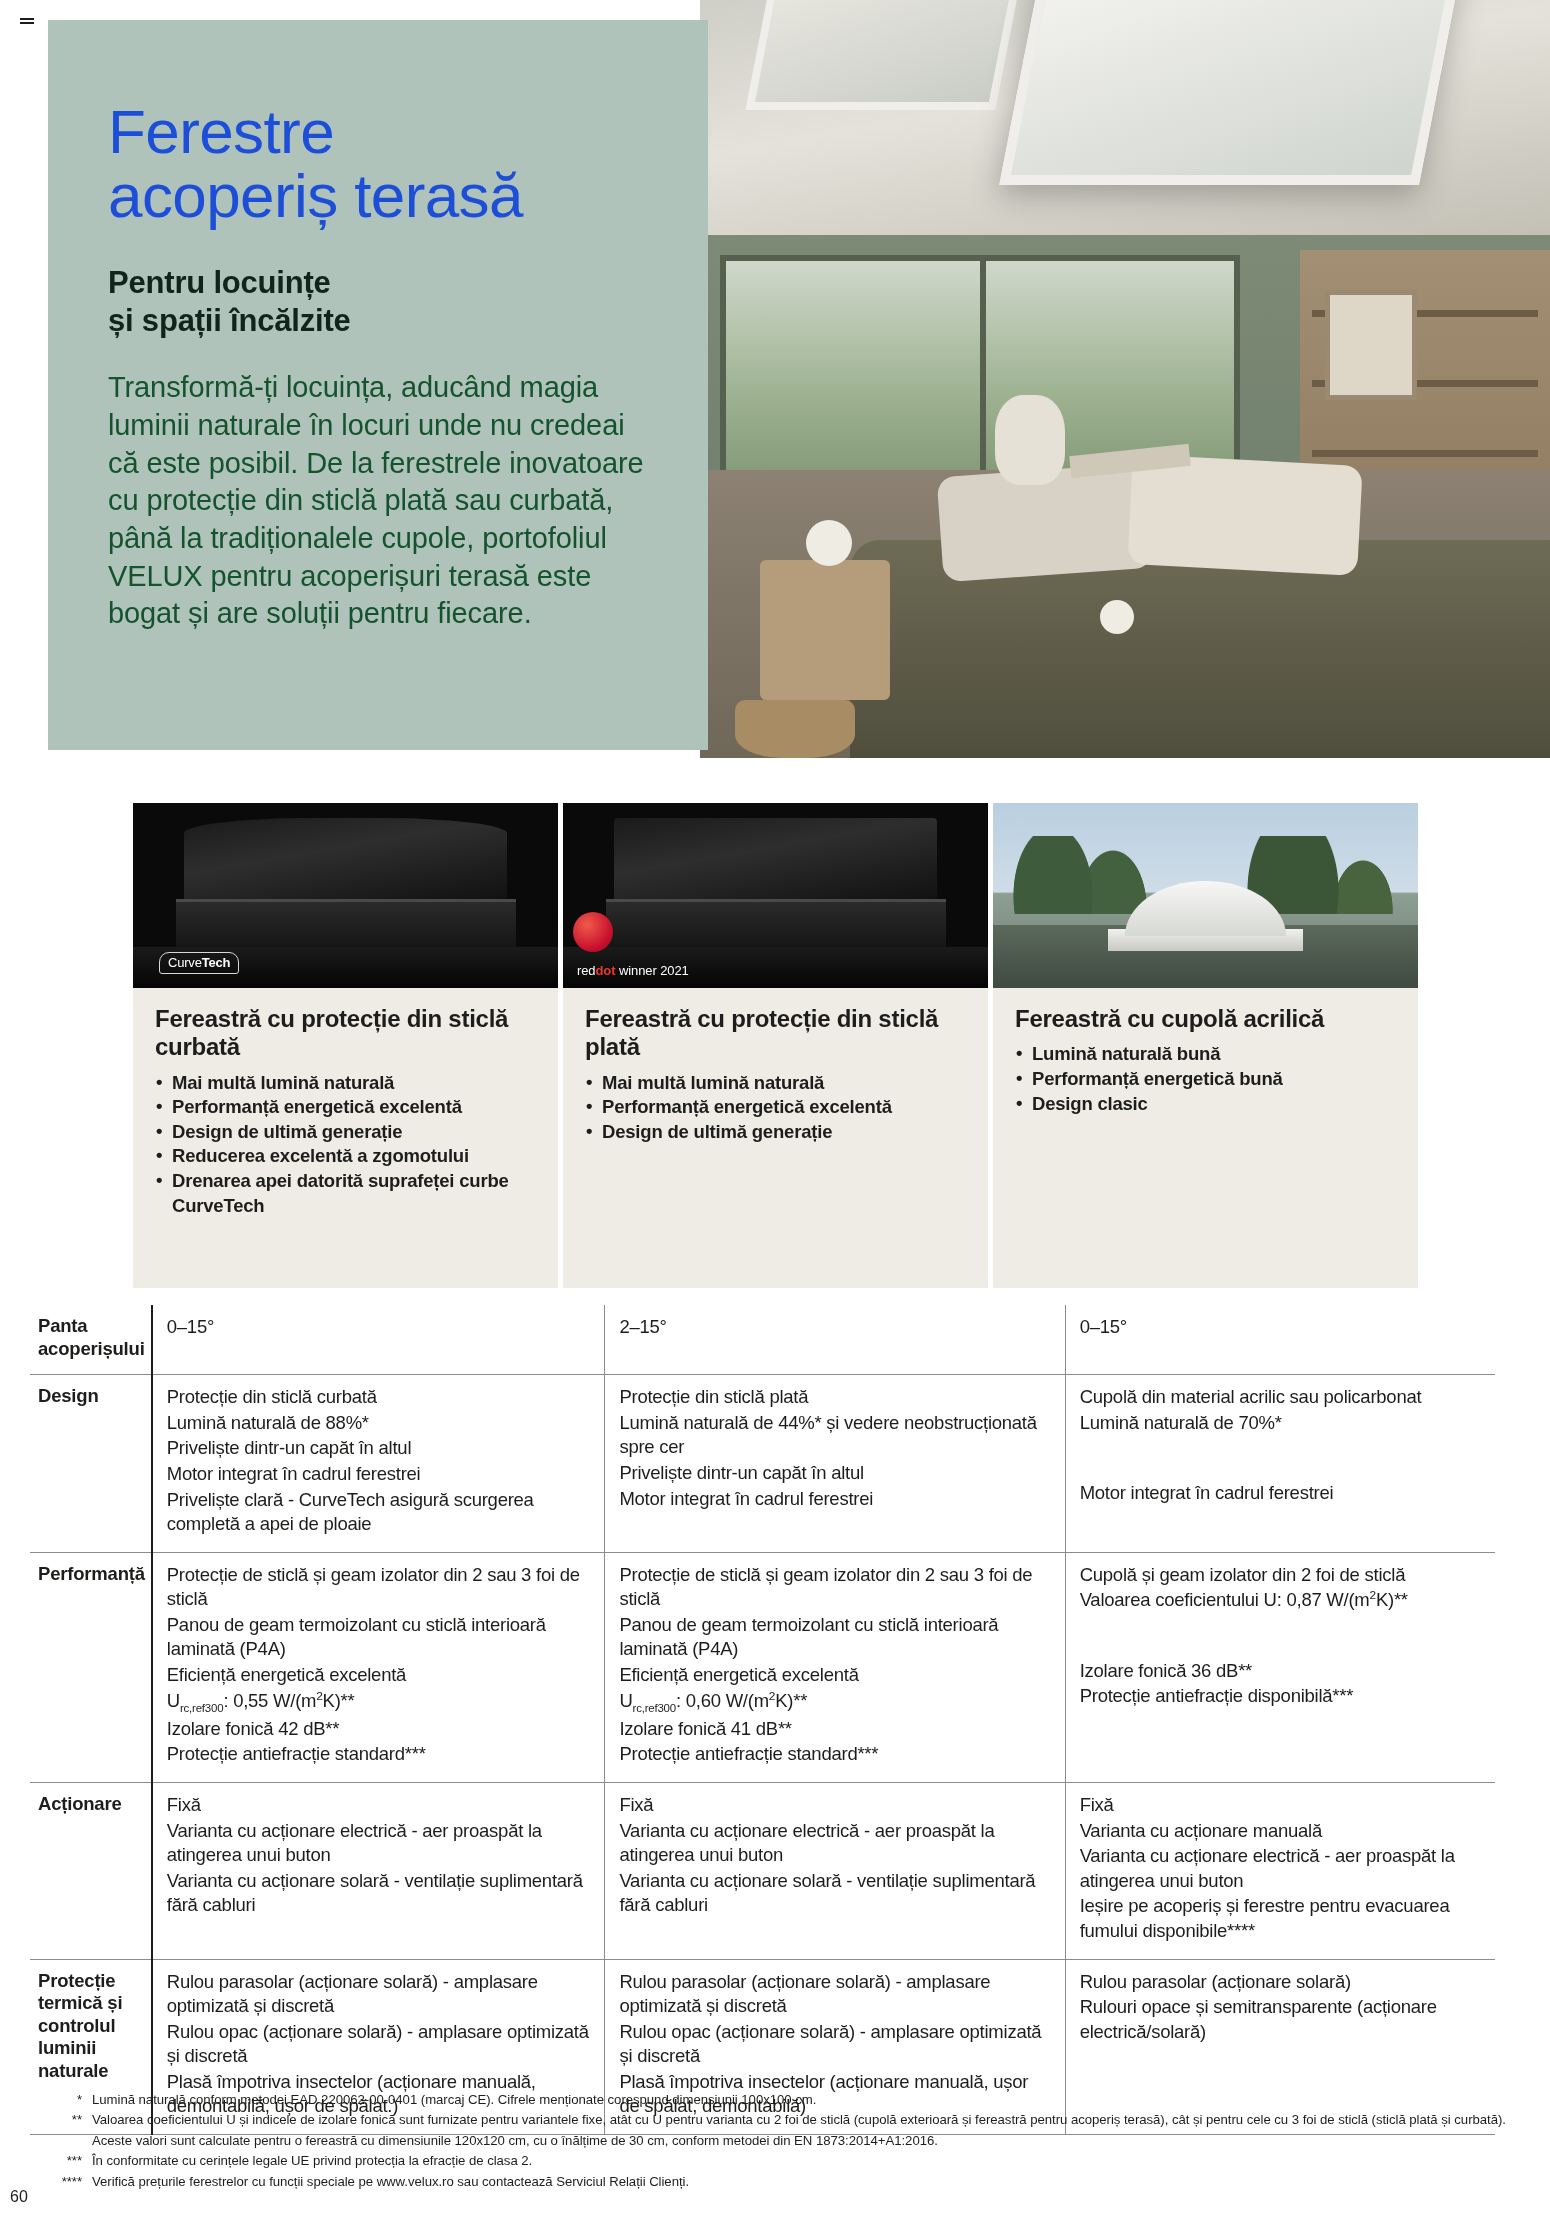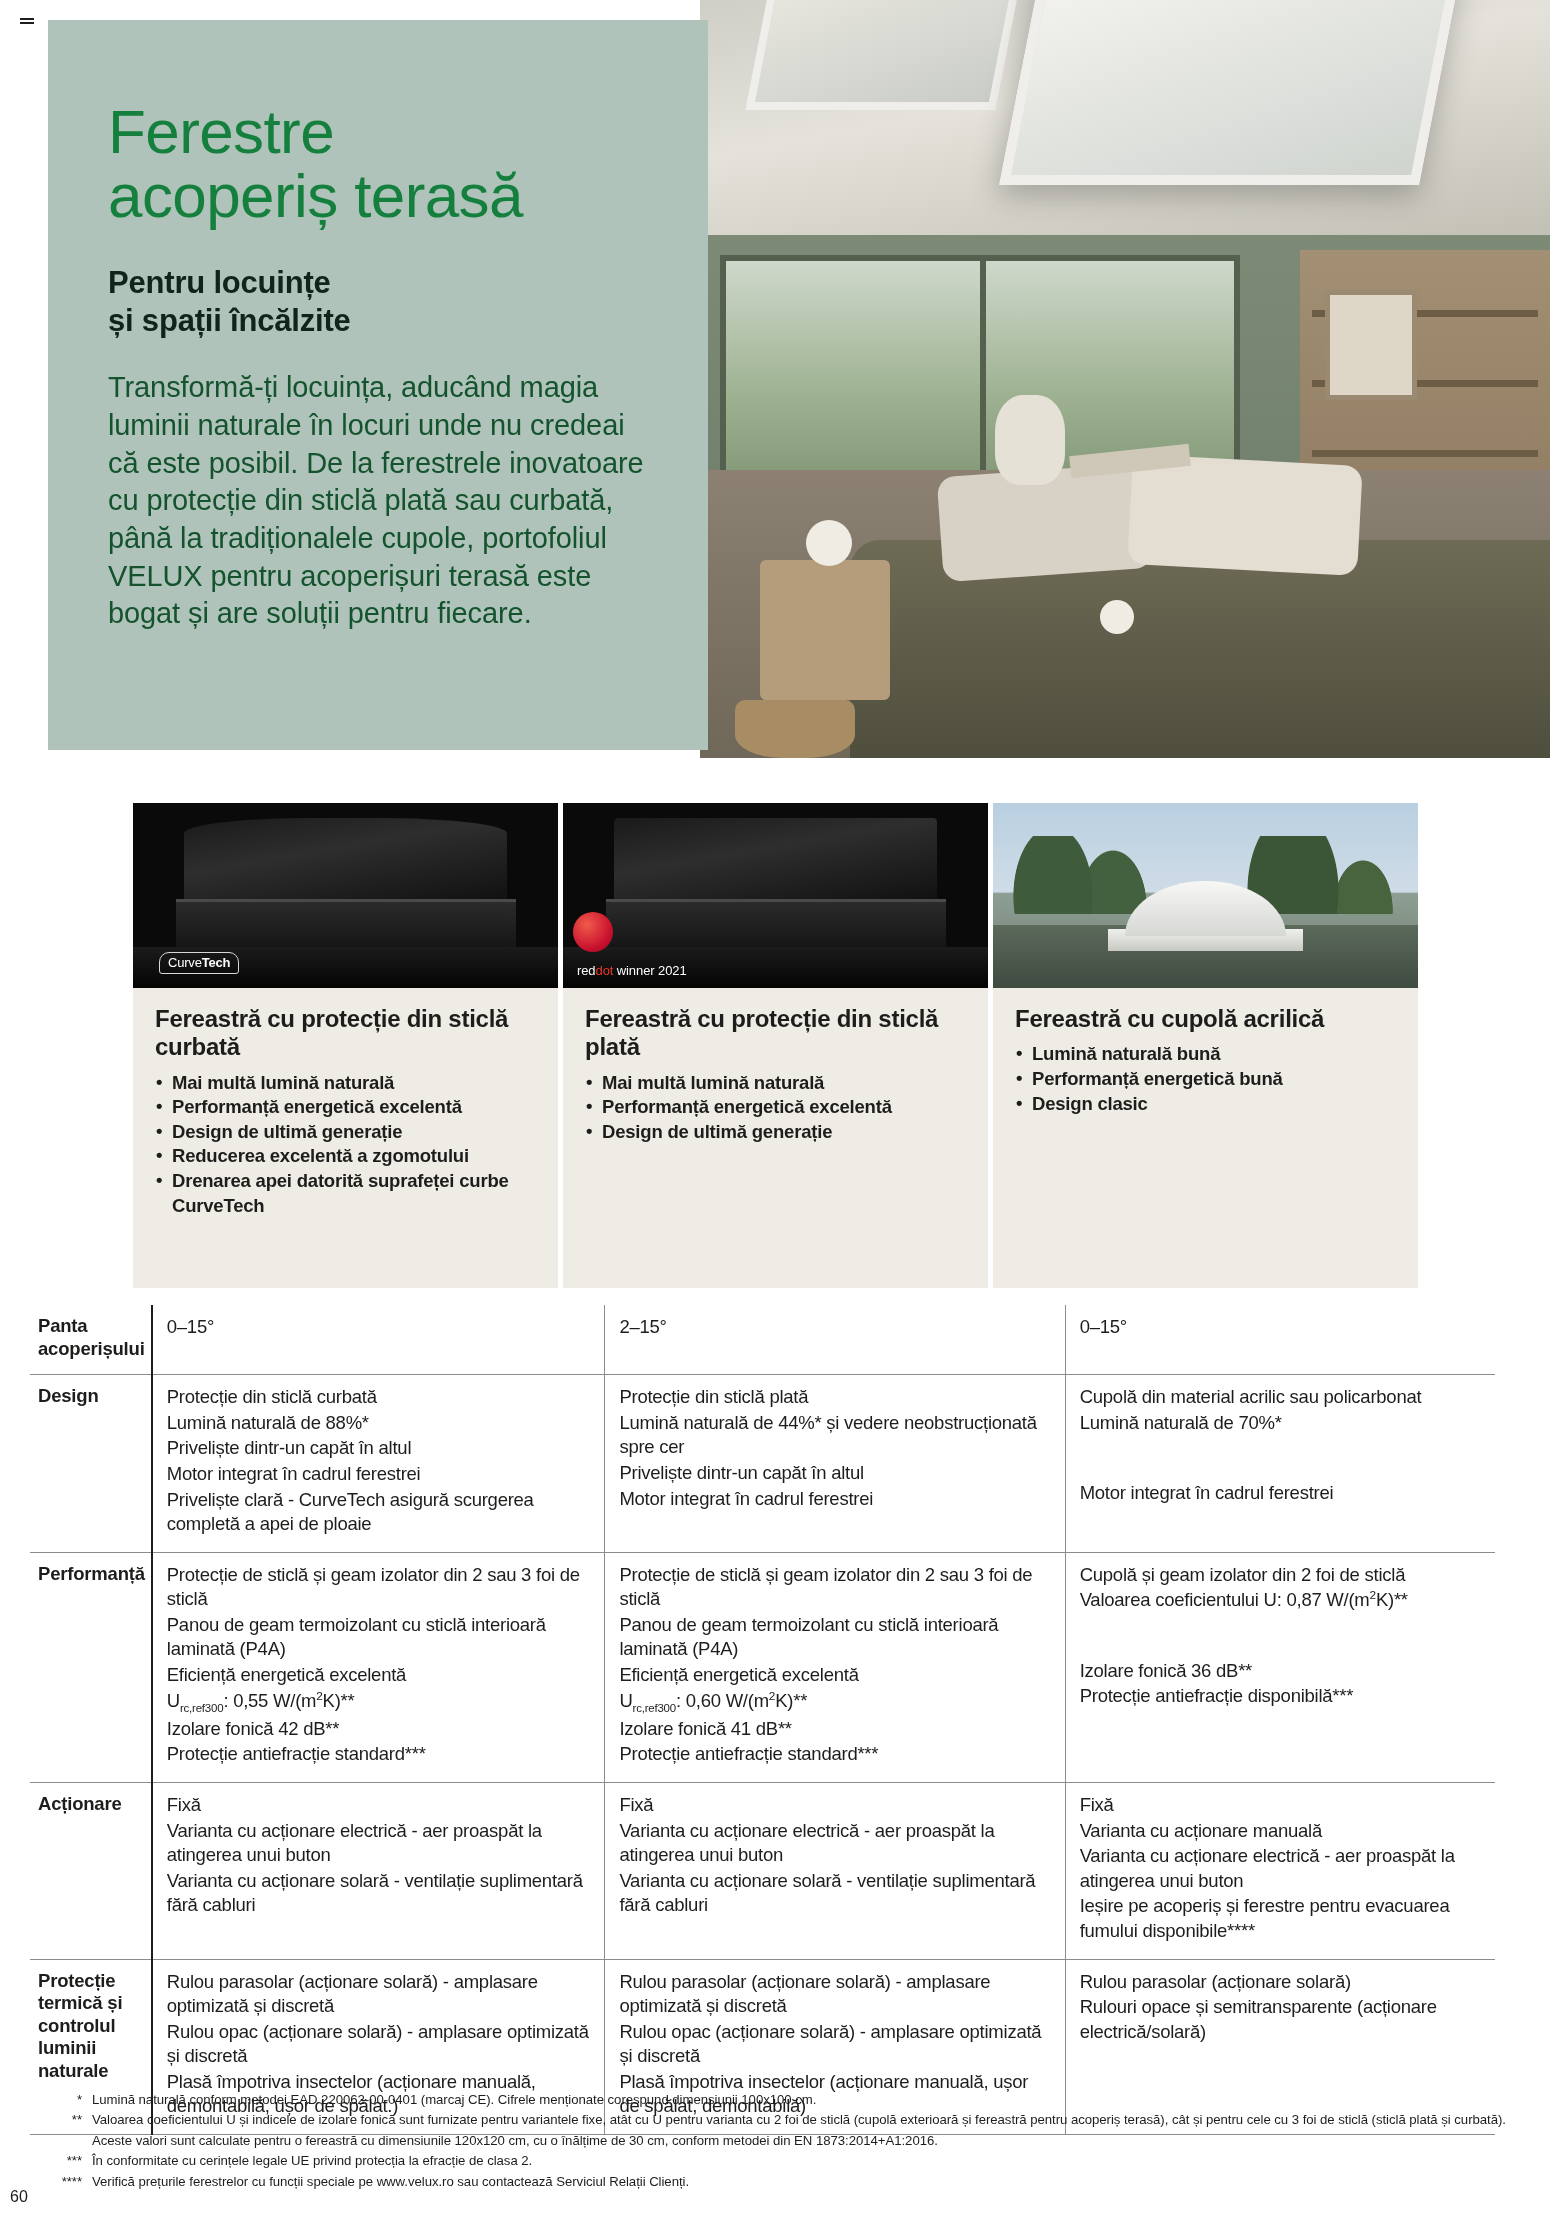--- a/index.html
+++ b/index.html
@@ -23,21 +23,21 @@
     background: #afc3ba;
   }
   .corner-mark {
     position: absolute; left: 20px; top: 18px; width: 14px; height: 10px;
   }
   .corner-mark span { display:block; height:2px; background:#1d1d1b; margin-bottom:2px; }
 
   .hero-inner { position: absolute; left: 108px; top: 100px; width: 580px; }
   h1.hero-title {
     font-size: 62px; line-height: 1.03; font-weight: 400;
-    letter-spacing: -0.6px; color: #15803d;
+    letter-spacing: -0.6px; color: #1d4ed8;
   }
   h2.hero-sub {
     margin-top: 36px; font-size: 31px; line-height: 1.22; font-weight: 700;
     color: #11241b; letter-spacing: -0.2px;
   }
   p.hero-body {
     margin-top: 30px; font-size: 29px; line-height: 1.30; font-weight: 400;
     color: #14532d; letter-spacing: -0.1px; width: 545px;
   }
 
@@ -114,21 +114,21 @@
   .curvetech-badge b { font-weight:700; }
   .reddot {
     position:absolute; left:14px; bottom:10px; display:flex; align-items:center; gap:7px;
   }
   .reddot-logo {
     width:40px; height:40px; border-radius:50%;
     background: radial-gradient(circle at 35% 32%, #f05a4a, #c8102e 65%, #8e0b20);
     position:absolute; left:10px; bottom:36px;
   }
   .reddot-txt { font-size:13px; color:#fff; letter-spacing:-0.1px; white-space:nowrap; }
-  .reddot-txt .r { color:#e8392c; font-weight:400;}
+  .reddot-txt .r { color:#e8392c; font-weight:700;}
   .img-sky {
     background: linear-gradient(180deg,#b9cfe0 0%, #cfdce7 48%, #8d9e93 49%, #6f7d6f 100%);
   }
   .img-sky .trees {
     position:absolute; left:0; top:18%; width:100%; height:42%;
     background:
       radial-gradient(ellipse 40px 70px at 60px 60px, #3e5b3b 98%, transparent 100%),
       radial-gradient(ellipse 34px 58px at 120px 72px, #44613f 98%, transparent 100%),
       radial-gradient(ellipse 46px 80px at 300px 55px, #3a5637 98%, transparent 100%),
       radial-gradient(ellipse 30px 50px at 370px 74px, #47643f 98%, transparent 100%);

